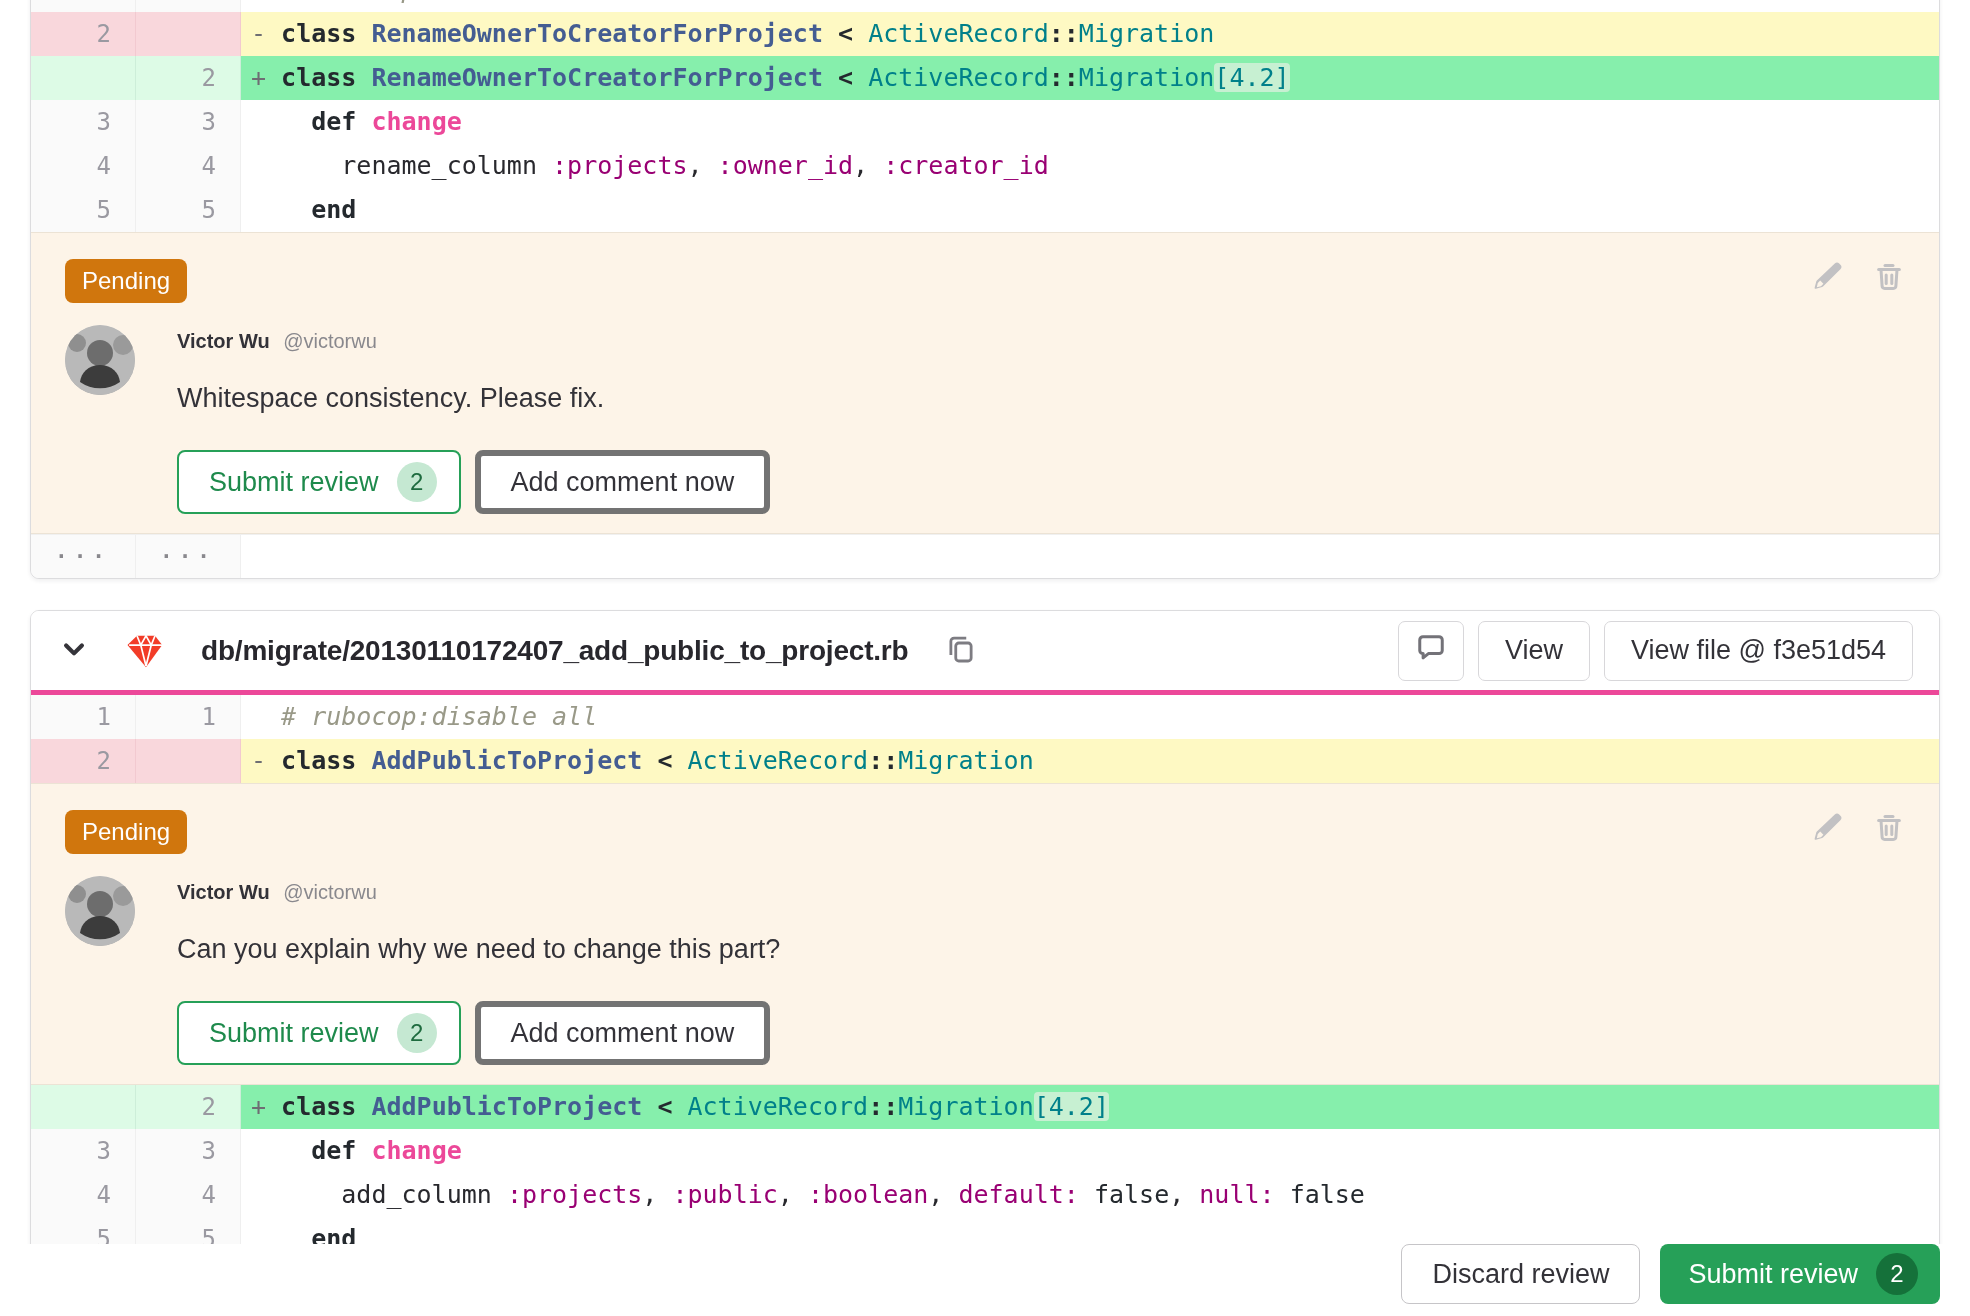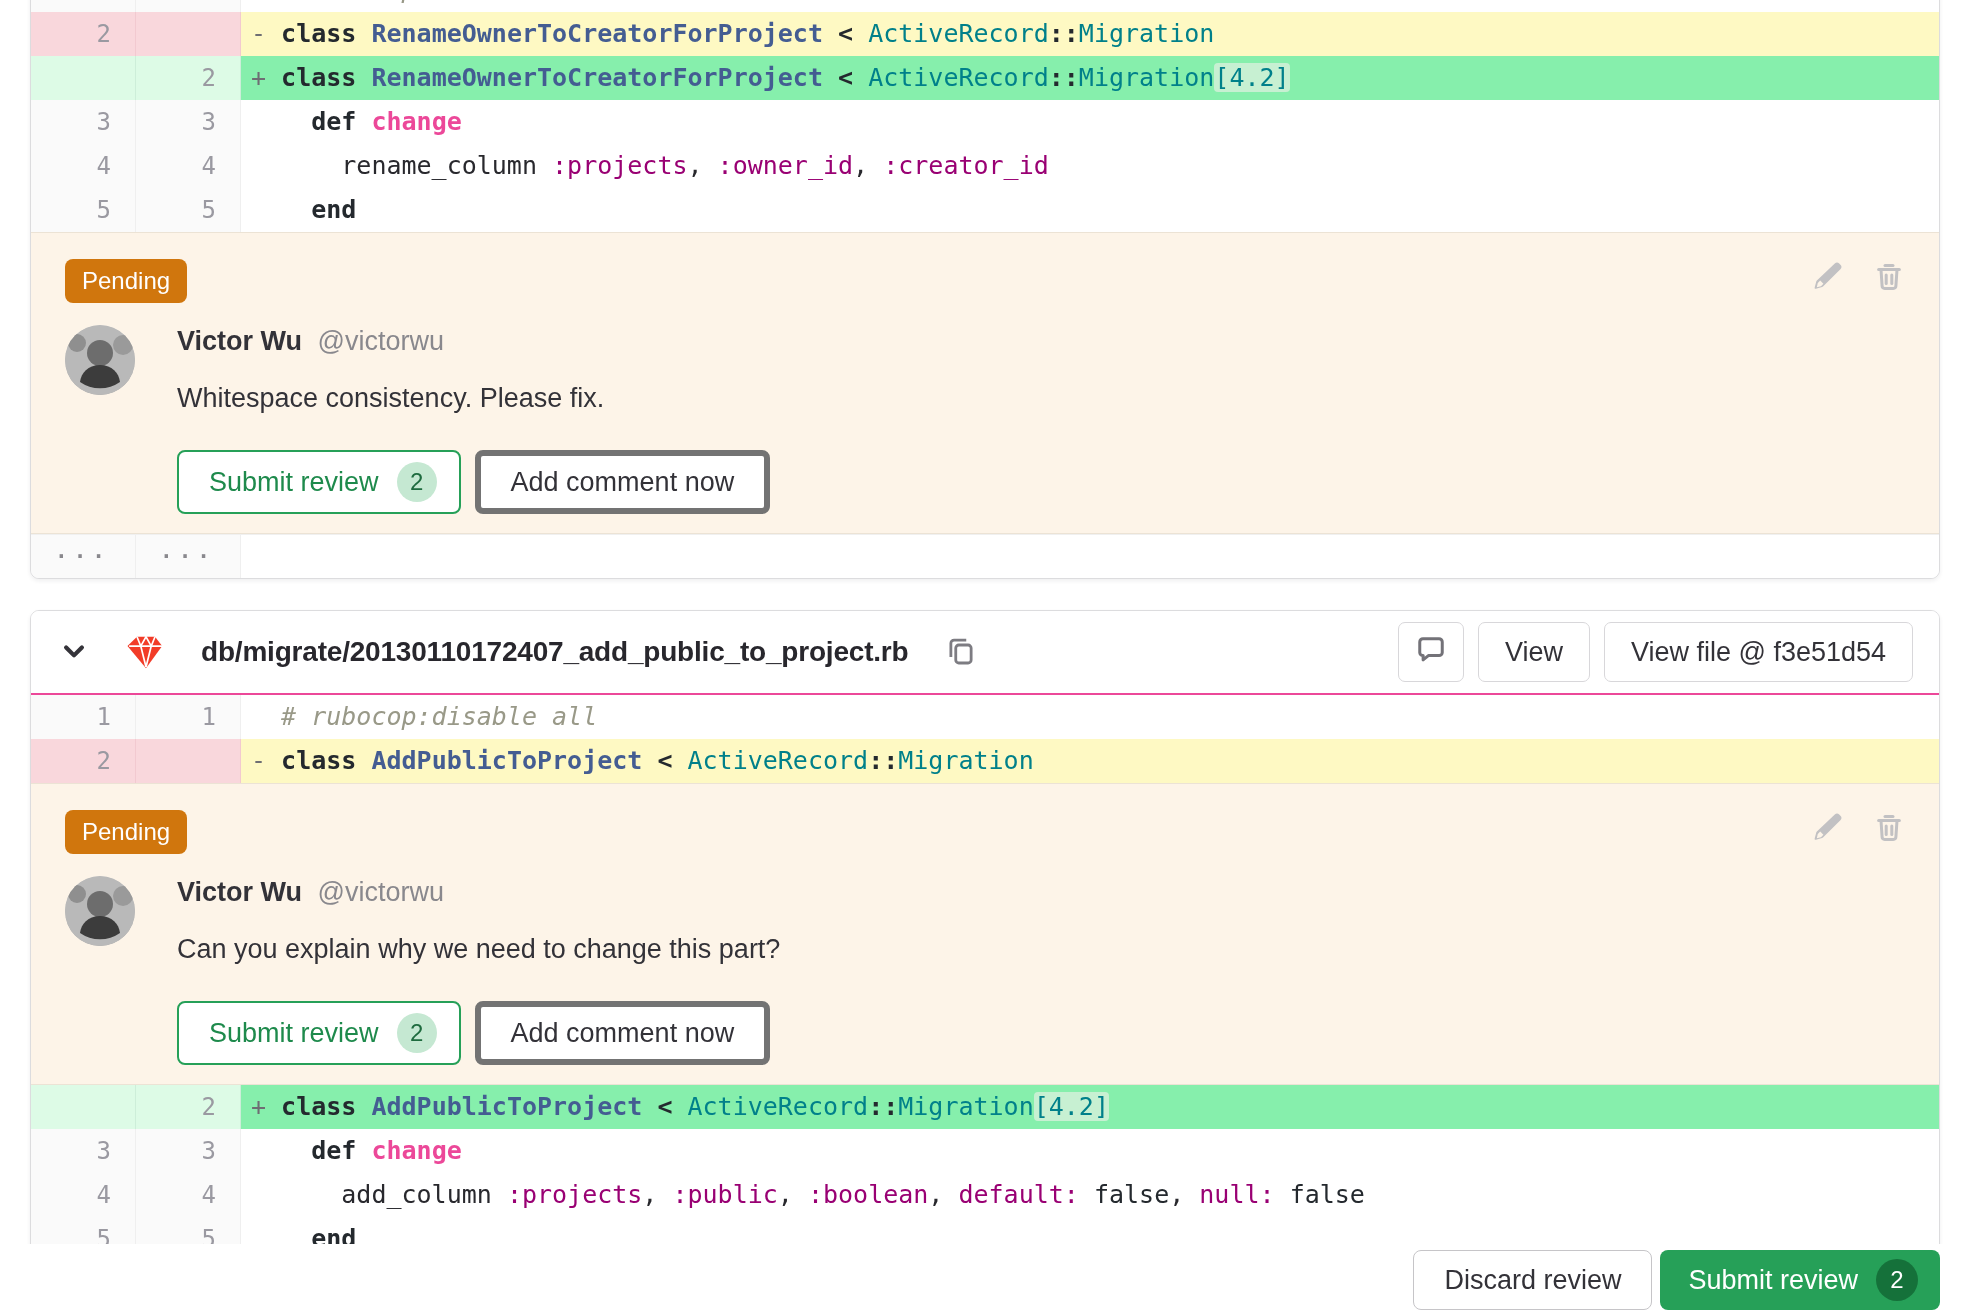--- a/index.html
+++ b/index.html
@@ -12,21 +12,21 @@
   .file-card {
     position:absolute; left:30px; width:1910px; background:#fff;
     border:1px solid #dcdcde; border-radius:9px; overflow:hidden;
     box-shadow:0 2px 4px rgba(31,33,38,.07);
   }
   .card-1 { top:-33px; }
   .card-2 { top:610px; }
   
   .file-header {
     height:84px; display:flex; align-items:center; gap:36px;
-    padding:0 26px; background:#fff; border-bottom:2px solid #ec4899;
+    padding:0 26px; background:#fff; border-bottom:5px solid #ec4899;
   }
   .chevron-btn { width:34px; height:34px; border:none; background:transparent; display:flex; align-items:center; justify-content:center; cursor:pointer; }
   .file-title { font-size:28px; font-weight:700; color:#28272d; letter-spacing:-0.2px; }
   .copy-btn { border:none; background:transparent; cursor:pointer; margin-left:2px; display:flex; align-items:center; }
   .header-actions { margin-left:auto; display:flex; gap:14px; align-items:center; }
   .hdr-btn {
     height:60px; background:#fff; border:1px solid #d8d7da; border-radius:7px;
     font-size:27px; color:#333238; padding:0 26px; cursor:pointer;
     display:flex; align-items:center; justify-content:center;
     font-family:"Liberation Sans", sans-serif;
@@ -73,40 +73,40 @@
   }
   .note-actions { margin-left:auto; display:flex; gap:30px; align-items:center; padding-top:2px; }
   .icon-btn { border:none; background:transparent; cursor:pointer; display:flex; align-items:center; }
   .note-body { display:flex; margin-top:22px; }
   .avatar {
     width:70px; height:70px; border-radius:50%; overflow:hidden; flex:0 0 70px;
     background:radial-gradient(circle at 50% 38%, #e9e9e9 0%, #cdcdcd 45%, #8f8f8f 100%);
     cursor:pointer;
   }
   .note-main { margin-left:42px; }
-  .note-author { font-size:27px; line-height:32px; }
+  .note-author { font-size:20px; line-height:32px; }
   .author-name { font-weight:600; color:#333238; cursor:pointer; }
   .author-username { color:#89888d; margin-left:8px; cursor:pointer; }
   .note-text { font-size:27px; color:#333238; margin-top:25px; line-height:32px; }
   .note-buttons { display:flex; gap:14px; margin-top:36px; }
   .btn {
     height:64px; border-radius:8px; font-size:27px; background:#fff;
     display:inline-flex; align-items:center; cursor:pointer;
     font-family:"Liberation Sans", sans-serif;
   }
   .btn-submit-outline { border:2px solid #26a058; color:#1e8a4c; padding:0 22px 0 30px; gap:18px; }
   .count-pill {
     width:40px; height:40px; border-radius:50%; background:#c5e8d2; color:#1e6b3f;
     font-size:24px; display:flex; align-items:center; justify-content:center;
   }
   .btn-plain { border:6px solid #737373; color:#333238; padding:0 30px; }
   
   .review-bar {
     position:absolute; left:15px; right:0; bottom:0; height:72px; background:#fff;
-    display:flex; align-items:center; justify-content:flex-end; gap:8px; padding:0 30px;
+    display:flex; justify-content:flex-end; gap:20px; padding:0 30px;
   }
   .btn-discard {
     height:60px; border:1px solid #c6c5c8; border-radius:8px; background:#fff;
     font-size:27px; color:#333238; padding:0 30px; cursor:pointer;
     font-family:"Liberation Sans", sans-serif;
   }
   .btn-submit-solid {
     height:60px; border:none; border-radius:8px; background:#26a058; color:#fff;
     font-size:27px; padding:0 22px 0 28px; cursor:pointer;
     display:inline-flex; align-items:center; gap:18px;

